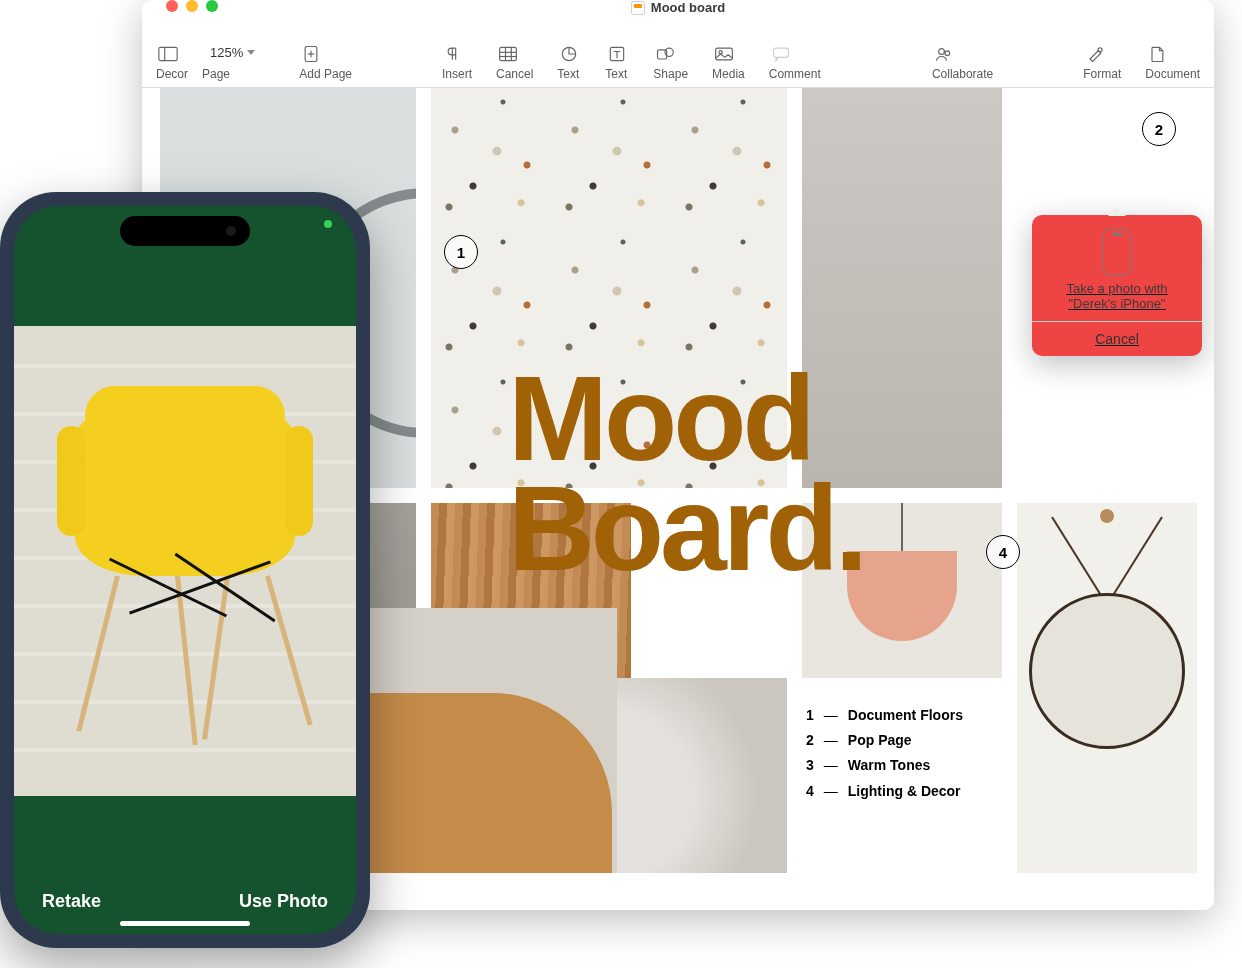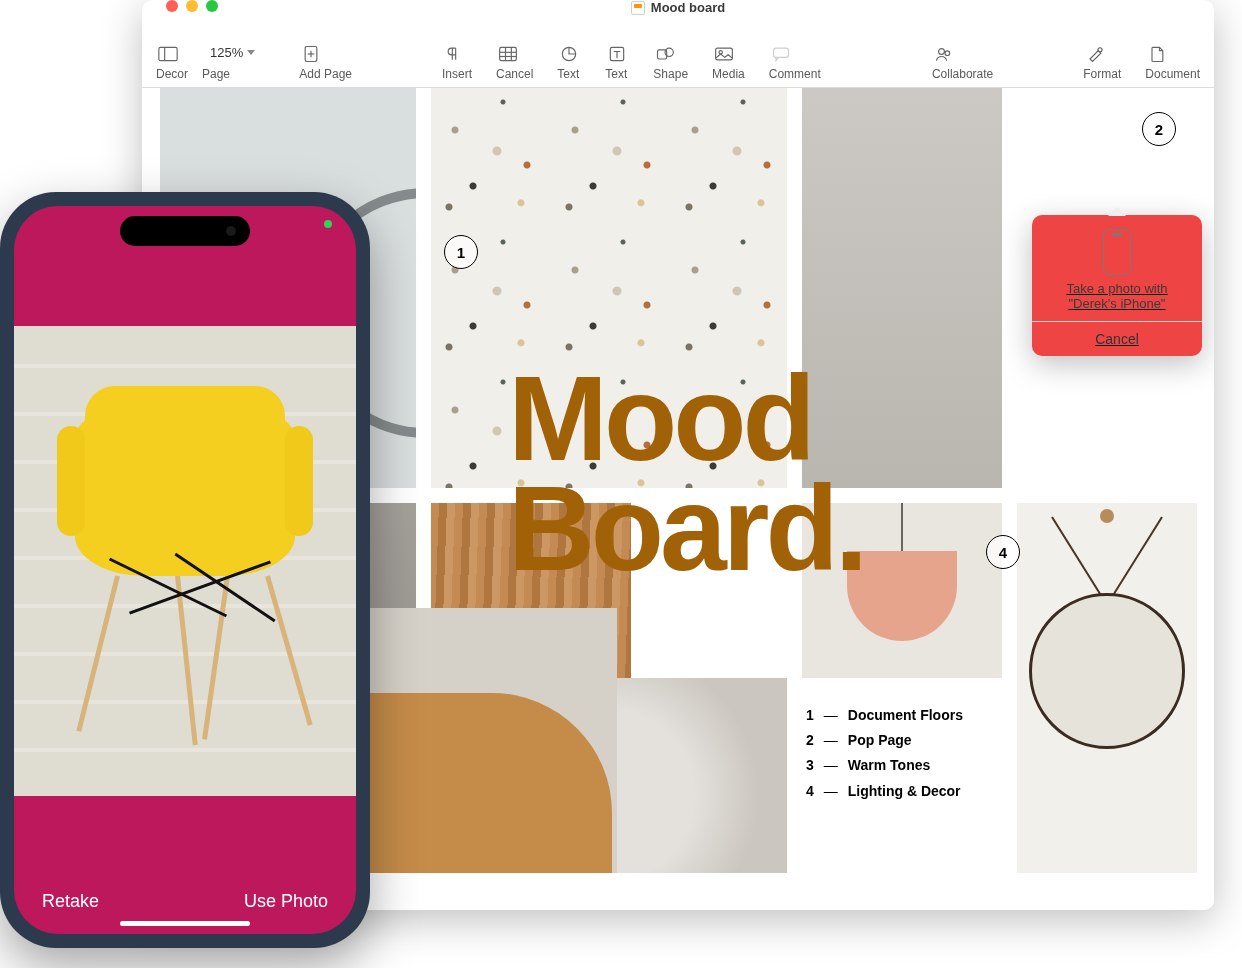--- a/index.html
+++ b/index.html
@@ -138,21 +138,21 @@
   .pop-cancel{border-top:1px solid #d6d6d6;padding:9px 0;text-align:center;font-size:14px;color:#333;}
 
   
   .iphone{
     position:absolute; left:0; top:192px; width:370px; height:756px;
     background:#2d3a4d; border-radius:56px; padding:14px;
     box-shadow:0 20px 50px rgba(0,0,0,.35);
     z-index:50;
   }
   .iphone-screen{
-    width:100%; height:100%; background:#be185d; border-radius:44px; overflow:hidden; position:relative;
+    width:100%; height:100%; background:#14532d; border-radius:44px; overflow:hidden; position:relative;font-weight:bold;
   }
   .notch{position:absolute;top:10px;left:50%;transform:translateX(-50%);width:130px;height:30px;background:#000;border-radius:18px;z-index:3;}
   .notch::after{content:"";position:absolute;right:14px;top:50%;transform:translateY(-50%);width:10px;height:10px;border-radius:50%;background:#1a1a1a;}
   .status-dot{position:absolute;top:14px;right:24px;width:8px;height:8px;border-radius:50%;background:#33d158;z-index:4;}
   .photo-area{
     position:absolute; top:120px; left:0; right:0; height:470px;
     background:#eceae3;
   }
   .bricks{position:absolute;inset:0;background:
     repeating-linear-gradient(0deg,#ddd9cf 0 44px,#e8e4db 44px 48px),

